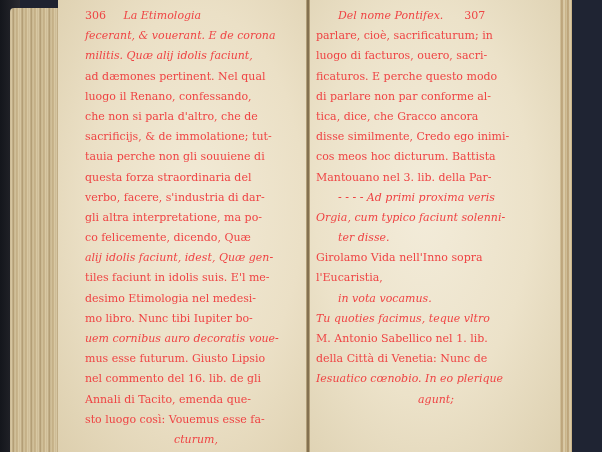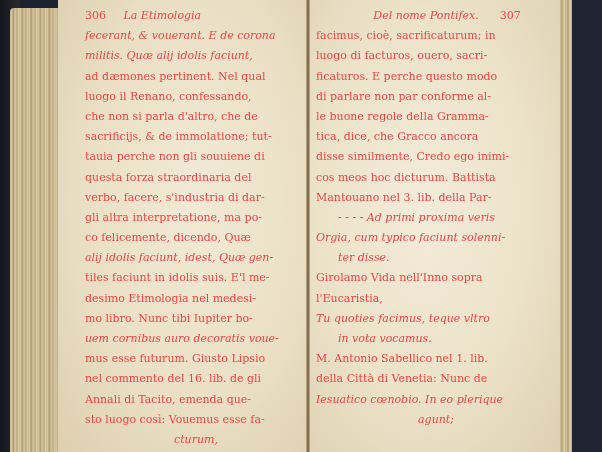--- a/index.html
+++ b/index.html
@@ -85,40 +85,39 @@
       <div class="ln it">uem cornibus auro decoratis voue-</div>
       <div class="ln">mus esse futurum. Giusto Lipsio</div>
       <div class="ln">nel commento del 16. lib. de gli</div>
       <div class="ln">Annali di Tacito, emenda que-</div>
       <div class="ln">sto luogo così: Vouemus esse fa-</div>
       <div class="ln it right-align">cturum,</div>
     </div>
 </div>
 
 <div class="text rt">
-  <div class="ln header" style="padding-left:22px;text-align:center;">
+  <div class="ln header" style="padding-left:22px;">
     <span>Del nome Pontifex.</span>
     &nbsp;&nbsp;&nbsp;&nbsp;
     <span class="num">307</span>
   </div>
   <div id="right-lines">
-      <div class="ln">facimus, cioè, sacrificaturum; in</div>
+      <div class="ln">parlare, cioè, sacrificaturum; in</div>
       <div class="ln">luogo di facturos, ouero, sacri-</div>
       <div class="ln">ficaturos. E perche questo modo</div>
       <div class="ln">di parlare non par conforme al-</div>
-      <div class="ln">le buone regole della Gramma-</div>
       <div class="ln">tica, dice, che Gracco ancora</div>
       <div class="ln">disse similmente, Credo ego inimi-</div>
       <div class="ln">cos meos hoc dicturum. Battista</div>
       <div class="ln">Mantouano nel 3. lib. della Par-</div>
       <div class="ln it indent">- - - - Ad primi proxima veris</div>
       <div class="ln it">Orgia, cum typico faciunt solenni-</div>
       <div class="ln it indent">ter disse.</div>
       <div class="ln">Girolamo Vida nell'Inno sopra</div>
       <div class="ln">l'Eucaristia,</div>
+      <div class="ln it indent">in vota vocamus.</div>
       <div class="ln it">Tu quoties facimus, teque vltro</div>
-      <div class="ln it indent">in vota vocamus.</div>
       <div class="ln">M. Antonio Sabellico nel 1. lib.</div>
       <div class="ln">della Città di Venetia: Nunc de</div>
       <div class="ln it">Iesuatico cœnobio. In eo plerique</div>
       <div class="ln it right-align">agunt;</div>
     </div>
 </div>
 
 </body></html>

